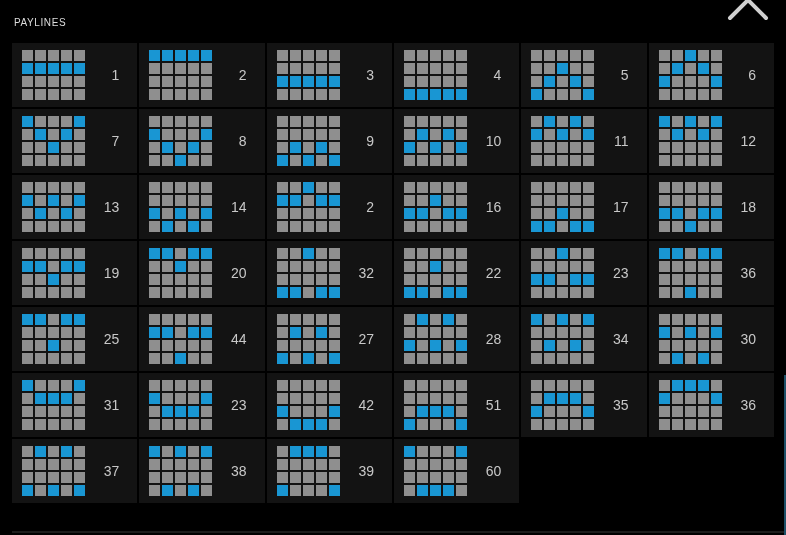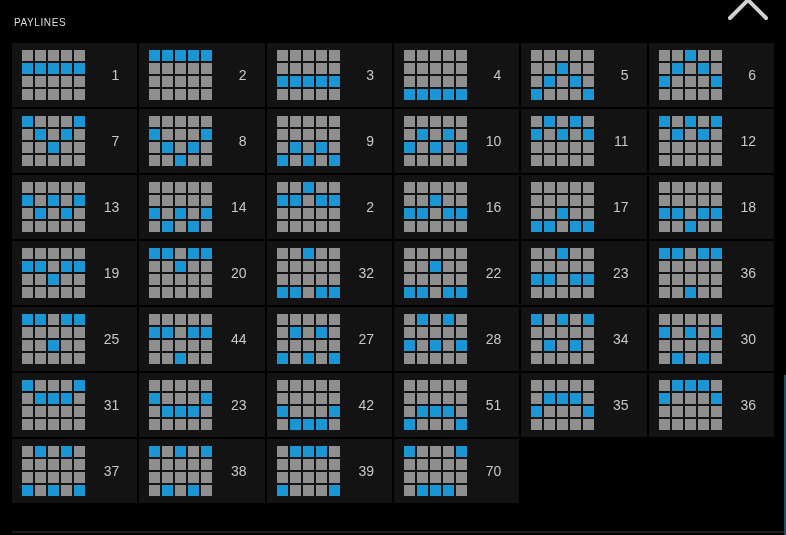--- a/index.html
+++ b/index.html
@@ -1081,18 +1081,18 @@
         <div class="sq"></div>
         <div class="sq"></div>
         <div class="sq"></div>
         <div class="sq"></div>
         <div class="sq"></div>
         <div class="sq on"></div>
         <div class="sq on"></div>
         <div class="sq on"></div>
         <div class="sq"></div>
       </div>
-      <div class="num">70</div>
+      <div class="num">60</div>
     </div>
   </div>
 
 <div class="divider"></div>
 <div class="scrollbar-thumb"></div>
 
 </body></html>

